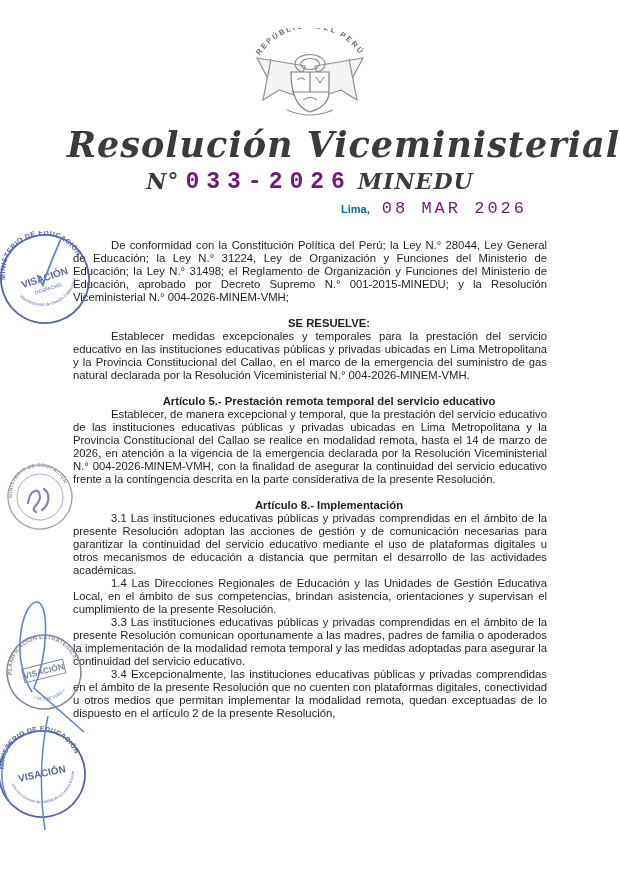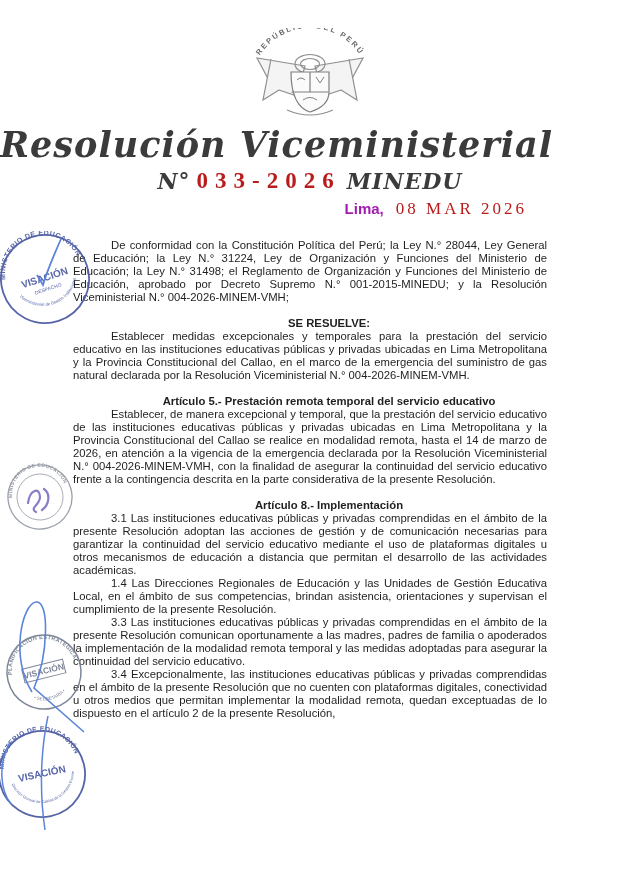--- a/index.html
+++ b/index.html
@@ -9,46 +9,46 @@
     background:#ffffff;
     overflow:hidden;
     font-family:"Liberation Sans", sans-serif;
     color:#1f1f1f;
     box-shadow:0 0 6px rgba(0,0,0,.25);
   }
   
   .crest{position:absolute;left:227px;top:28px;}
   .doc-title{
     position:absolute;top:124px;left:0;width:620px;
-    text-align:left;
+    text-align:right;
     font-family:"DejaVu Serif", serif;
     font-style:italic;font-weight:600;
     font-size:35px;letter-spacing:1px;
     color:#3b3b3b;
   }
   .number-line{
     position:absolute;top:168px;left:0;width:620px;
     display:flex;justify-content:center;align-items:baseline;gap:6px;
   }
   .script{
     font-family:"DejaVu Serif", serif;
     font-style:italic;font-weight:600;
     font-size:22px;color:#3b3b3b;letter-spacing:1px;
   }
   .stamp-ink{
-    color:#b91c1c;
-    font-family:Liberation Serif, serif;
+    color:#701a75;
+    font-family:Liberation Mono, monospace;
     font-weight:600;
   }
   .number-stamp{font-size:23px;letter-spacing:7px;transform:translateY(-1px);}
   .date-line{
     position:absolute;top:199px;left:0;width:527px;
     display:flex;justify-content:flex-end;align-items:baseline;gap:12px;
   }
-  .place{font-size:15px;font-weight:700;color:#a21caf;}
+  .place{font-size:11px;font-weight:700;color:#0369a1;}
   .date-stamp{font-size:17px;letter-spacing:3px;font-weight:500;text-align:right;}
   
   .content{
     position:absolute;top:239px;left:73px;width:474px;
     font-size:11.3px;line-height:13px;
     text-align:justify;
   }
   .content p{margin:0;}
   .para{text-indent:38px;}
   .heading{font-weight:700;padding-left:38px;margin-top:13px !important;text-align:center;}

